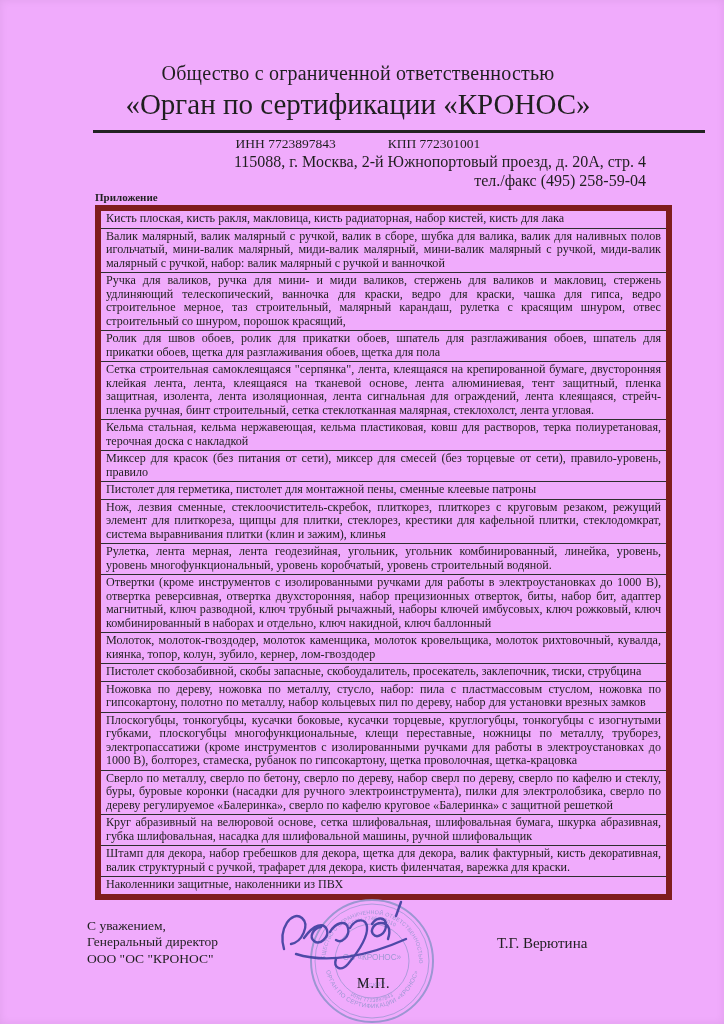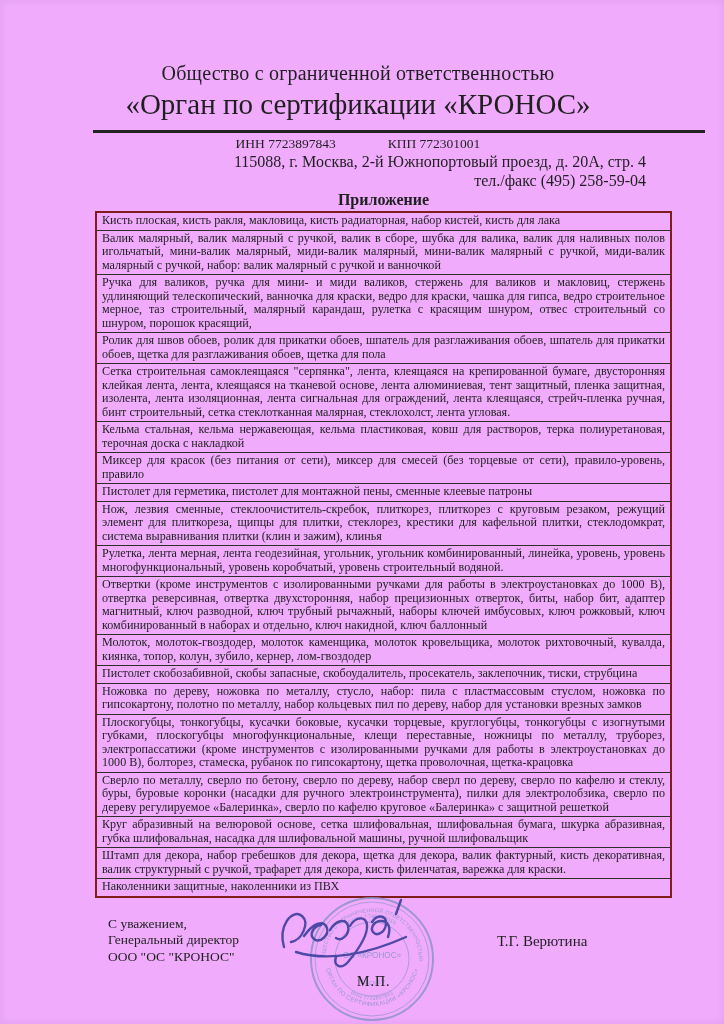--- a/index.html
+++ b/index.html
@@ -8,26 +8,26 @@
     font-family:"Liberation Serif", serif;color:#1f1f1f;overflow:hidden;
     box-shadow:inset 0 0 8px rgba(0,0,0,0.07);
   }
   .header{padding-top:62px;margin-left:70px;width:576px;text-align:center;}
   .org-type{font-size:20px;letter-spacing:.2px;}
   .org-name{font-size:29px;margin-top:3px;white-space:nowrap;}
   .rule{margin:9px 0 3px 93px;width:612px;border-top:3px solid #232323;height:0;}
   .idline{margin-left:70px;width:576px;text-align:center;font-size:13.5px;margin-top:2px;}
   .idline .kpp{margin-left:52px;}
   .addr,.phone{margin-left:70px;width:576px;text-align:right;font-size:16px;margin-top:1px;}
-  .appendix{margin-left:95px;width:577px;text-align:center;font-weight:bold;font-size:16px;margin-top:1px;}
-  .tool-table{margin-left:95px;width:577px;border:2px solid #7f1d1d;margin-top:2px;box-sizing:border-box;}
+  .appendix{margin-left:95px;width:577px;font-weight:bold;font-size:11px;margin-top:1px;}
+  .tool-table{margin-left:95px;width:577px;border:6px solid #7f1d1d;margin-top:2px;box-sizing:border-box;}
   .trow{border-bottom:1px solid #2e2e2e;padding:1px 5px 2px;font-size:12.1px;line-height:13.5px;text-align:justify;}
   .trow:last-child{border-bottom:none;}
   .footer{position:relative;height:160px;margin-top:4px;}
-  .regards{position:absolute;left:108px;top:14px;font-size:13.5px;line-height:16.5px;}
+  .regards{position:absolute;left:87px;top:14px;font-size:13.5px;line-height:16.5px;}
   .signatory{position:absolute;left:497px;top:31px;font-size:15px;}
   .stamp{position:absolute;left:299px;top:-16px;opacity:.82;}
   .signature{position:absolute;left:276px;top:-12px;opacity:.9;}
   .seal-mark{position:absolute;left:357px;top:72px;font-size:14px;letter-spacing:1px;color:#151515;}
 </style>
 </head>
 <body>
 
 <div class="page">
 

